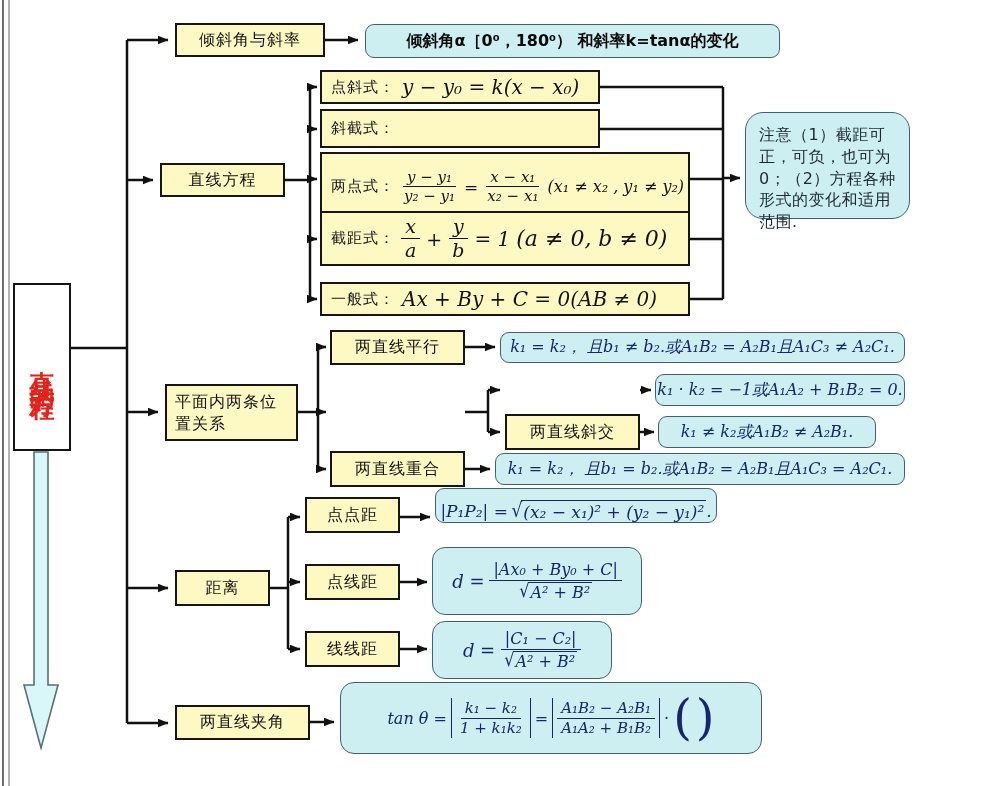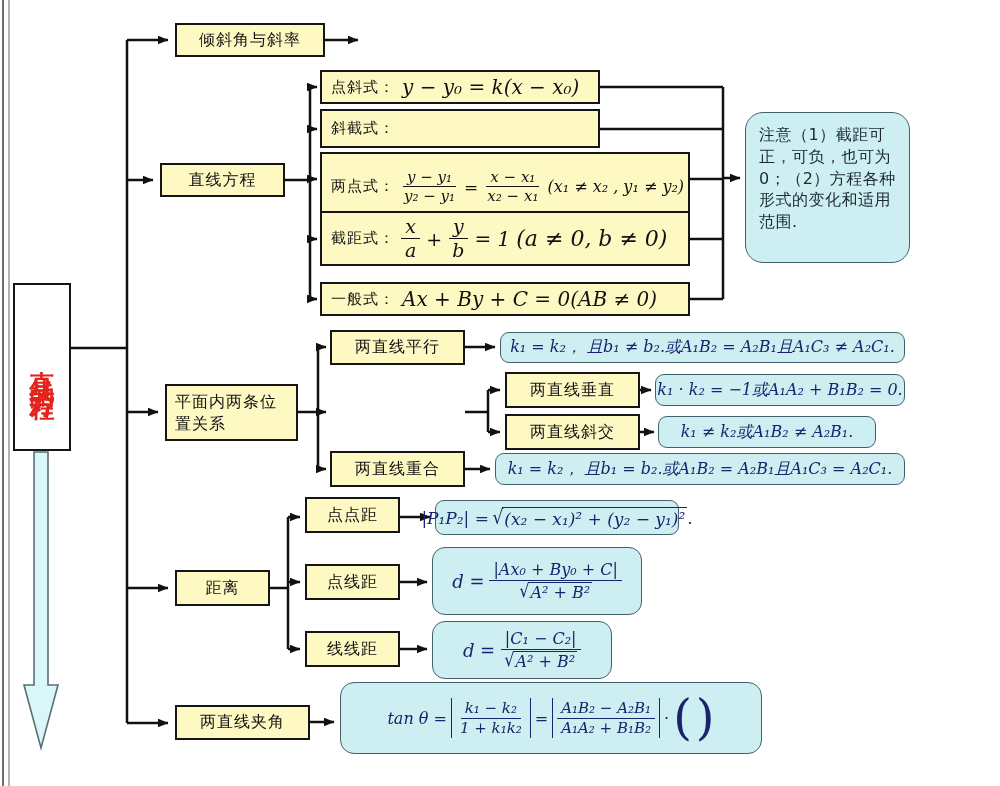--- a/index.html
+++ b/index.html
@@ -96,20 +96,23 @@
     <polygon points="34,452 48,452 48,685 58,685 41,748 24,685 34,685" fill="#d9f6f8" stroke="#5a6e74" stroke-width="1.6"></polygon>
   </svg>
 
   <div class="vtitle">
     <span>直线的方程</span>
   </div>
 
   <div class="box" style="left:175px;top:23px;width:150px;height:34px;">
     <span class="label">倾斜角与斜率</span>
   </div>
+  <div class="cyan" style="left:365px;top:24px;width:415px;height:34px;color:#0a0a0a;font-size:16px;font-weight:600;">
+    <span>倾斜角α［0⁰，180⁰） 和斜率k=tanα的变化</span>
+  </div>
 
   <div class="box" style="left:160px;top:163px;width:125px;height:34px;">
     <span class="label">直线方程</span>
   </div>
 
   <div class="box" style="left:320px;top:70px;width:280px;height:34px;">
     <div class="eqrow">
       <span class="label" style="font-size:15px;">点斜式：</span>
       <span class="math" style="font-size:20px;">y − y₀ = k(x − x₀)</span>
     </div>
@@ -154,39 +157,36 @@
     </div>
   </div>
 
   <div class="box" style="left:320px;top:282px;width:370px;height:34px;">
     <div class="eqrow">
       <span class="label" style="font-size:15px;">一般式：</span>
       <span class="math" style="font-size:20px;">Ax + By + C = 0(AB ≠ 0)</span>
     </div>
   </div>
 
-  <div class="cyan notebox" style="left:745px;top:112px;width:165px;height:151px;">
+  <div class="cyan notebox" style="left:745px;top:112px;width:165px;height:107px;">
     <span>注意（1）截距可正，可负，也可为0；（2）方程各种形式的变化和适用范围.</span>
   </div>
 
   <div class="box" style="left:165px;top:384px;width:133px;height:57px;padding:2px 8px;text-align:left;">
     <span class="label" style="line-height:1.35;">平面内两条位置关系</span>
   </div>
 
   <div class="box" style="left:330px;top:330px;width:135px;height:35px;">
     <span class="label">两直线平行</span>
   </div>
   <div class="cyan" style="left:500px;top:332px;width:405px;height:31px;">
     <span class="math" style="font-size:16px;">k₁ = k₂，  且b₁ ≠ b₂.或A₁B₂ = A₂B₁且A₁C₃ ≠ A₂C₁.</span>
   </div>
 
 
-  <div class="box" style="left:505px;top:372px;width:135px;height:36px;">
-    <span class="label">两直线垂直</span>
-  </div>
   <div class="cyan" style="left:655px;top:374px;width:250px;height:32px;">
     <span class="math" style="font-size:16px;">k₁ · k₂ = −1或A₁A₂ + B₁B₂ = 0.</span>
   </div>
 
   <div class="box" style="left:505px;top:414px;width:135px;height:36px;">
     <span class="label">两直线斜交</span>
   </div>
   <div class="cyan" style="left:658px;top:416px;width:218px;height:32px;">
     <span class="math" style="font-size:16px;">k₁ ≠ k₂或A₁B₂ ≠ A₂B₁.</span>
   </div>
@@ -198,21 +198,21 @@
     <span class="math" style="font-size:16px;">k₁ = k₂，  且b₁ = b₂.或A₁B₂ = A₂B₁且A₁C₃ = A₂C₁.</span>
   </div>
 
   <div class="box" style="left:175px;top:570px;width:95px;height:36px;">
     <span class="label">距离</span>
   </div>
 
   <div class="box" style="left:305px;top:497px;width:95px;height:36px;">
     <span class="label">点点距</span>
   </div>
-  <div class="cyan" style="left:435px;top:500px;width:244px;height:35px;">
+  <div class="cyan" style="left:435px;top:488px;width:282px;height:35px;align-items:flex-end;">
     <span class="math" style="font-size:17px;display:inline-flex;align-items:center;">
       <span>|P₁P₂| =</span> 
       <span class="sqrt">
         <span class="rad">√</span>
         <span class="radicand">(x₂ − x₁)² + (y₂ − y₁)²</span>
       </span>
       <span>.</span>
     </span>
   </div>
 

